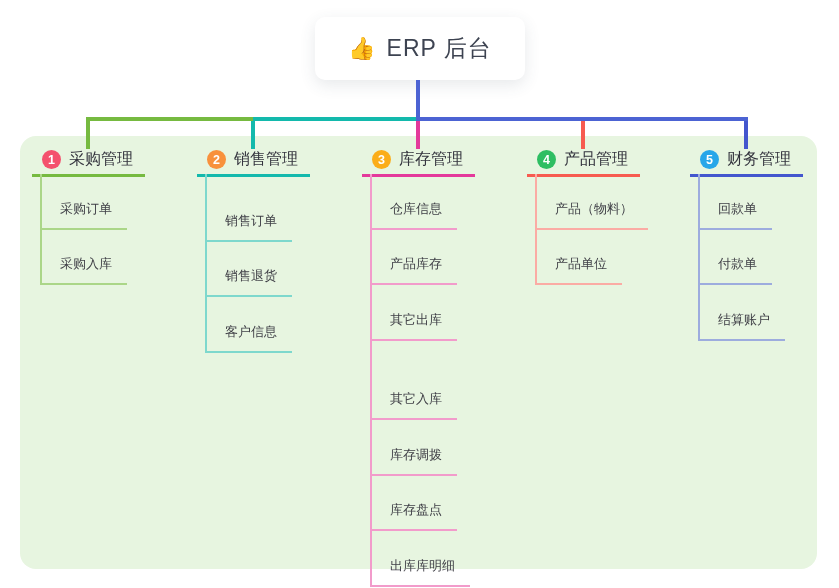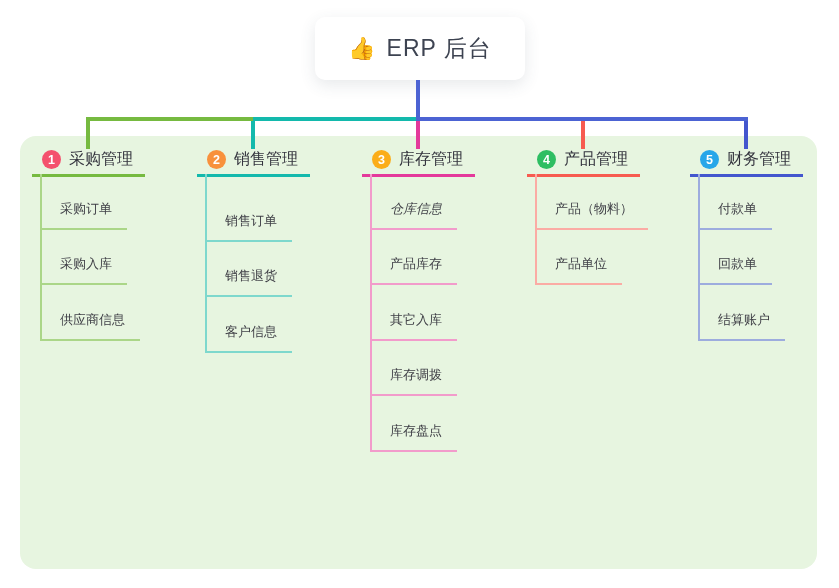--- a/index.html
+++ b/index.html
@@ -80,23 +80,20 @@
         <span>采购管理</span>
       </div>
       <div class="branch-underline" style="left: 32px; background: rgb(118, 186, 64);"></div>
       <div class="children" style="left: 40px; border-left-color: rgb(171, 214, 136);">
         <div class="child-row" style="border-bottom-color: rgb(171, 214, 136);">
           <span>采购订单</span>
         </div>
         <div class="child-row" style="border-bottom-color: rgb(171, 214, 136);">
           <span>采购入库</span>
         </div>
-        <div class="child-row" style="border-bottom-color: rgb(171, 214, 136);">
-          <span>供应商信息</span>
-        </div>
       </div>
       <div class="branch-title" style="left: 207px;">
         <span class="badge" style="background: rgb(248, 145, 60);">2</span>
         <span>销售管理</span>
       </div>
       <div class="branch-underline" style="left: 197px; background: rgb(19, 185, 172);"></div>
       <div class="children" style="left: 205px; border-left-color: rgb(126, 216, 205);">
         <div class="child-row" style="border-bottom-color: rgb(126, 216, 205); margin-top: 12px;">
           <span>销售订单</span>
         </div>
@@ -106,34 +103,40 @@
         <div class="child-row" style="border-bottom-color: rgb(126, 216, 205);">
           <span>客户信息</span>
         </div>
       </div>
       <div class="branch-title" style="left: 372px;">
         <span class="badge" style="background: rgb(251, 173, 25);">3</span>
         <span>库存管理</span>
       </div>
       <div class="branch-underline" style="left: 362px; background: rgb(228, 57, 155);"></div>
       <div class="children" style="left: 370px; border-left-color: rgb(242, 155, 203);">
-        <div class="child-row" style="border-bottom-color: rgb(242, 155, 203); font-style: italic;">
+        <div class="child-row" style="border-bottom-color: rgb(242, 155, 203);">
           <span>仓库信息</span>
         </div>
         <div class="child-row" style="border-bottom-color: rgb(242, 155, 203);">
           <span>产品库存</span>
         </div>
         <div class="child-row" style="border-bottom-color: rgb(242, 155, 203);">
+          <span>其它出库</span>
+        </div>
+        <div class="child-row" style="border-bottom-color: rgb(242, 155, 203); margin-top: 24px;">
           <span>其它入库</span>
         </div>
         <div class="child-row" style="border-bottom-color: rgb(242, 155, 203);">
           <span>库存调拨</span>
         </div>
         <div class="child-row" style="border-bottom-color: rgb(242, 155, 203); text-align: right;">
           <span>库存盘点</span>
+        </div>
+        <div class="child-row" style="border-bottom-color: rgb(242, 155, 203);">
+          <span>出库库明细</span>
         </div>
       </div>
       <div class="branch-title" style="left: 537px;">
         <span class="badge" style="background: rgb(46, 190, 98);">4</span>
         <span>产品管理</span>
       </div>
       <div class="branch-underline" style="left: 527px; background: rgb(247, 91, 80);"></div>
       <div class="children" style="left: 535px; border-left-color: rgb(251, 171, 164);">
         <div class="child-row" style="border-bottom-color: rgb(251, 171, 164);">
           <span>产品（物料）</span>
@@ -142,23 +145,23 @@
           <span>产品单位</span>
         </div>
       </div>
       <div class="branch-title" style="left: 700px;">
         <span class="badge" style="background: rgb(39, 166, 233);">5</span>
         <span>财务管理</span>
       </div>
       <div class="branch-underline" style="left: 690px; background: rgb(67, 86, 206);"></div>
       <div class="children" style="left: 698px; border-left-color: rgb(157, 172, 222);">
         <div class="child-row" style="border-bottom-color: rgb(157, 172, 222);">
-          <span>付款单</span>
+          <span>回款单</span>
         </div>
         <div class="child-row" style="border-bottom-color: rgb(157, 172, 222);">
-          <span>回款单</span>
+          <span>付款单</span>
         </div>
         <div class="child-row" style="border-bottom-color: rgb(157, 172, 222);">
           <span>结算账户</span>
         </div>
       </div>
     </div>
 </div>
 
 </body></html>

